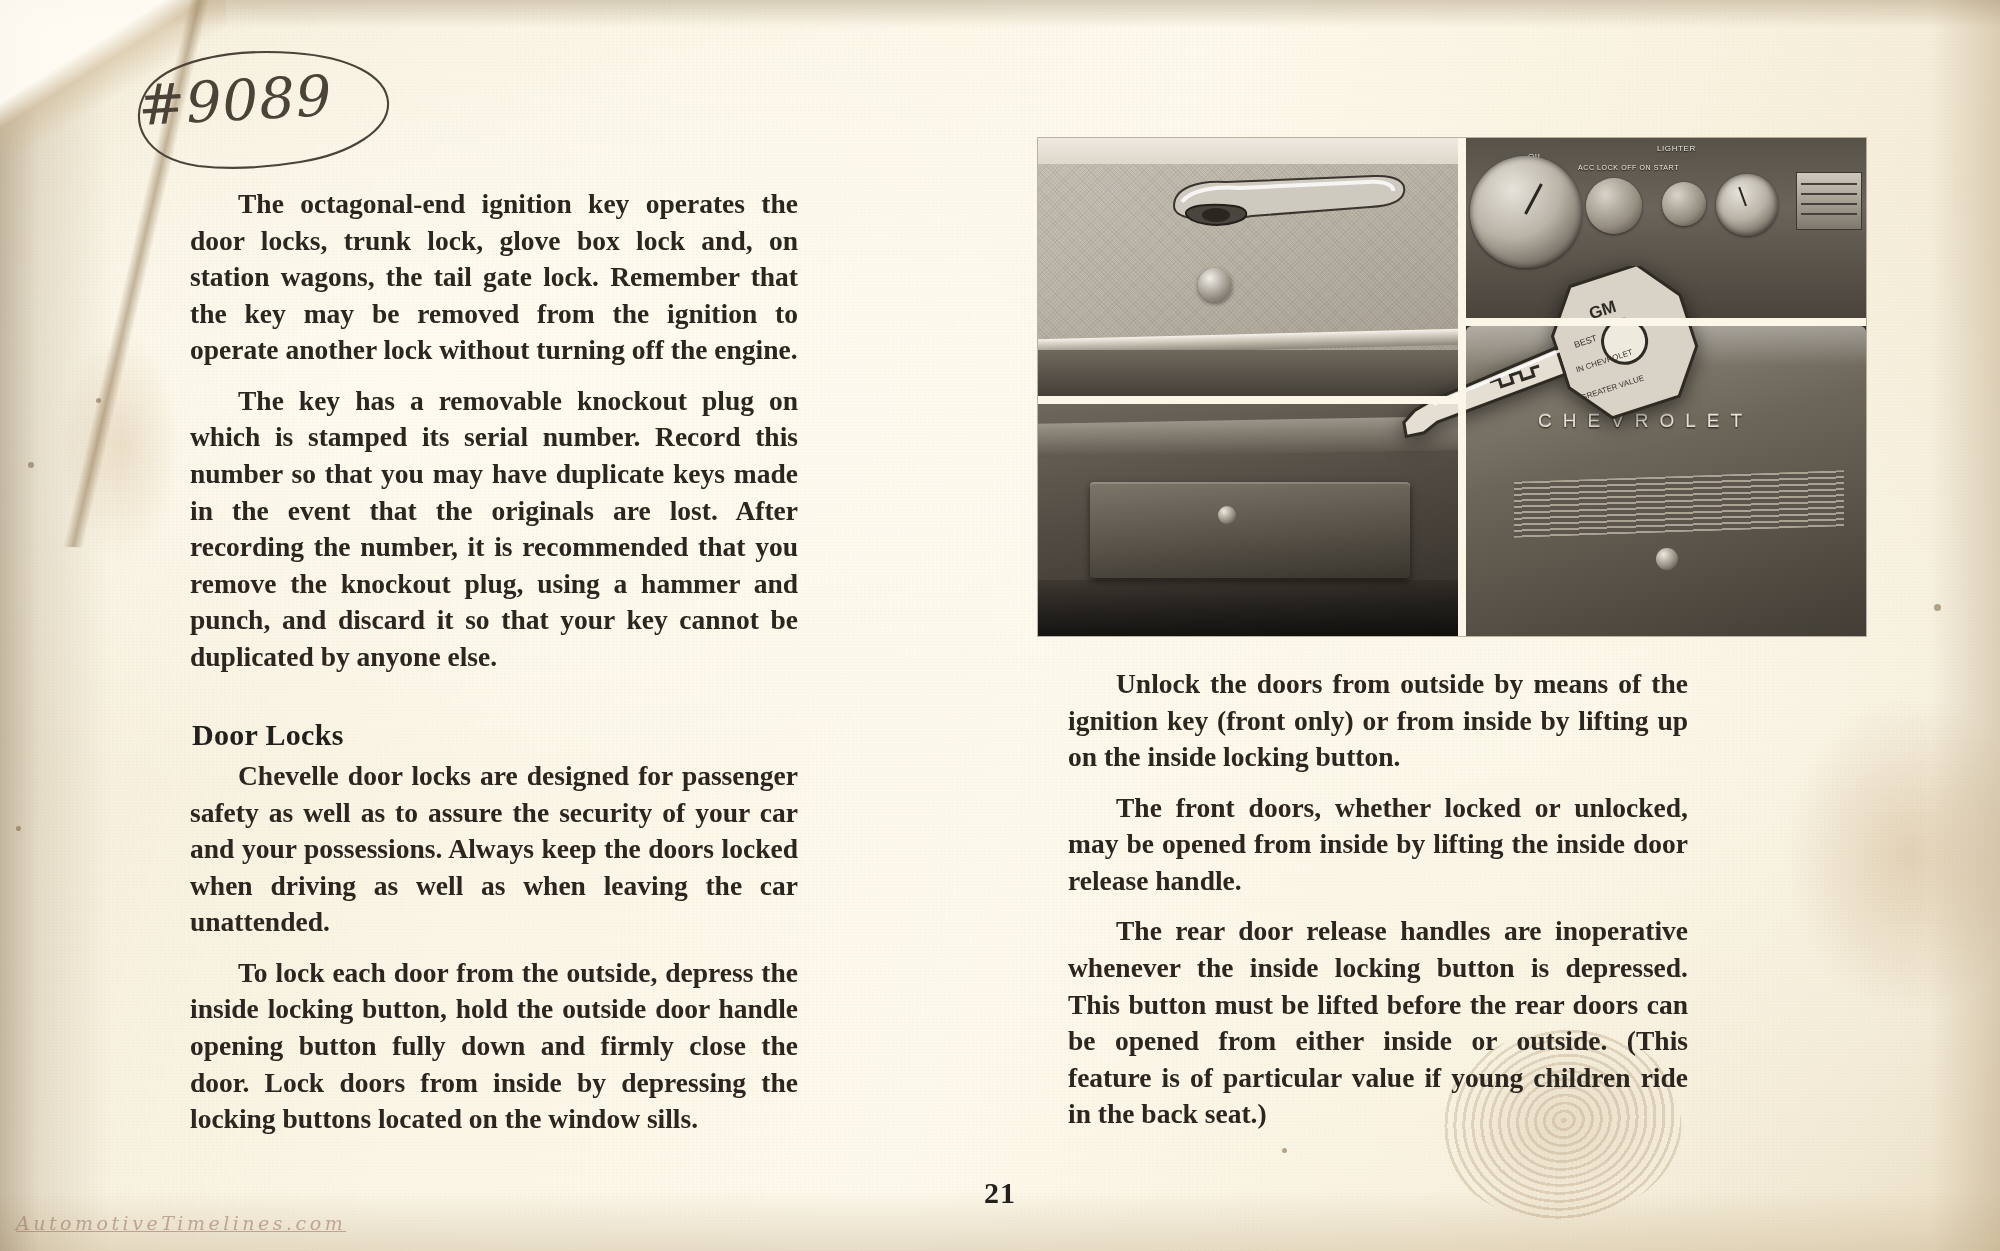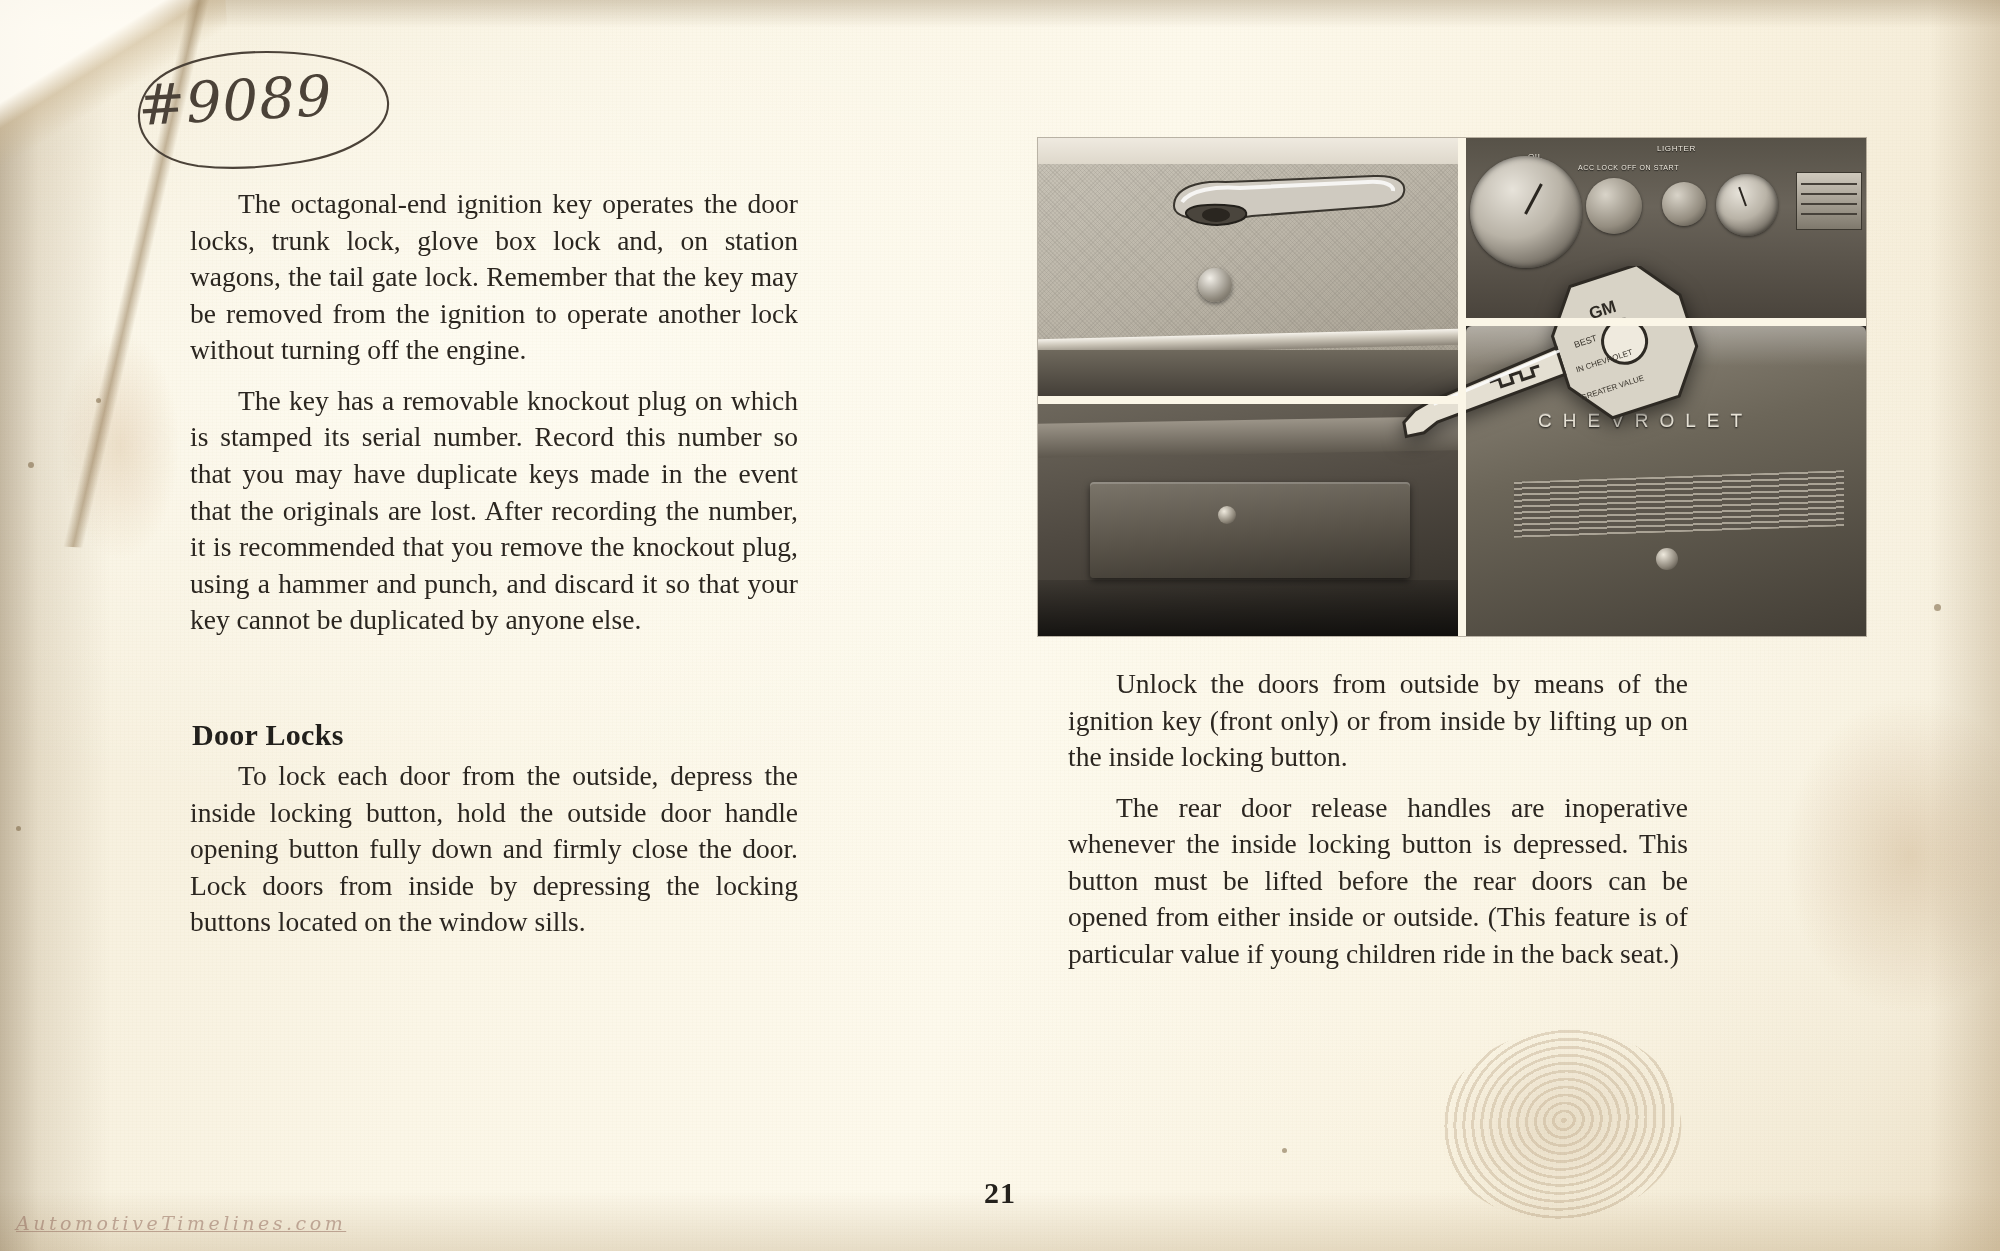--- a/index.html
+++ b/index.html
@@ -83,21 +83,21 @@
     letter-spacing:1px;
     transform:rotate(-3deg);
     white-space:nowrap;
   }
   #annot-circle{
     position:absolute;left:4px;top:4px;width:280px;height:120px;
   }
 
   
   #content{position:absolute;left:0;top:0;width:2000px;height:1251px;}
-  .col{position:absolute;font-size:27.5px;line-height:1.33;color:#2b2620;}
+  .col{position:absolute;font-size:27.5px;line-height:1.33;color:#2b2620;font-weight:bold;}
 
   h1#heading{
     position:absolute;left:192px;top:140px;
     margin:0;font-size:33px;font-weight:bold;letter-spacing:1.1px;
     color:#22201c;font-family:"Liberation Serif", serif;
   }
   h2#subheading{
     position:absolute;left:192px;top:718px;
     margin:0;font-size:30px;font-weight:bold;letter-spacing:.3px;
     color:#22201c;
@@ -237,25 +237,27 @@
 
 
     <div class="col" id="col-left-a">
       <p class="para">The octagonal-end ignition key operates the door locks, trunk lock, glove box lock and, on station wagons, the tail gate lock. Remember that the key may be removed from the ignition to operate another lock without turning off the engine.</p>
       <p class="para">The key has a removable knockout plug on which is stamped its serial number. Record this number so that you may have duplicate keys made in the event that the originals are lost. After recording the number, it is recommended that you remove the knockout plug, using a hammer and punch, and discard it so that your key cannot be duplicated by anyone else.</p>
     </div>
 
     <h2 id="subheading">Door Locks</h2>
 
     <div class="col" id="col-left-b">
+      <p class="para">Chevelle door locks are designed for passenger safety as well as to assure the security of your car and your possessions. Always keep the doors locked when driving as well as when leaving the car unattended.</p>
       <p class="para">To lock each door from the outside, depress the inside locking button, hold the outside door handle opening button fully down and firmly close the door. Lock doors from inside by depressing the locking buttons located on the window sills.</p>
     </div>
 
     <div class="col" id="col-right">
       <p class="para">Unlock the doors from outside by means of the ignition key (front only) or from inside by lifting up on the inside locking button.</p>
+      <p class="para">The front doors, whether locked or unlocked, may be opened from inside by lifting the inside door release handle.</p>
       <p class="para">The rear door release handles are inoperative whenever the inside locking button is depressed. This button must be lifted before the rear doors can be opened from either inside or outside. (This feature is of particular value if young children ride in the back seat.)</p>
     </div>
 
     <div id="photo">
 
       <div class="cell" id="cell-door">
         <div id="door-grain"></div>
         <div id="door-top-trim"></div>
         <svg id="door-handle" viewBox="0 0 248 58">
           <path d="M14 34 C14 16 38 8 66 10 L214 4 C236 3 246 10 244 20 C242 30 228 34 210 35 L92 44 C56 50 14 50 14 34 Z" fill="#cfcac0" stroke="#3a362f" stroke-width="2"></path>

